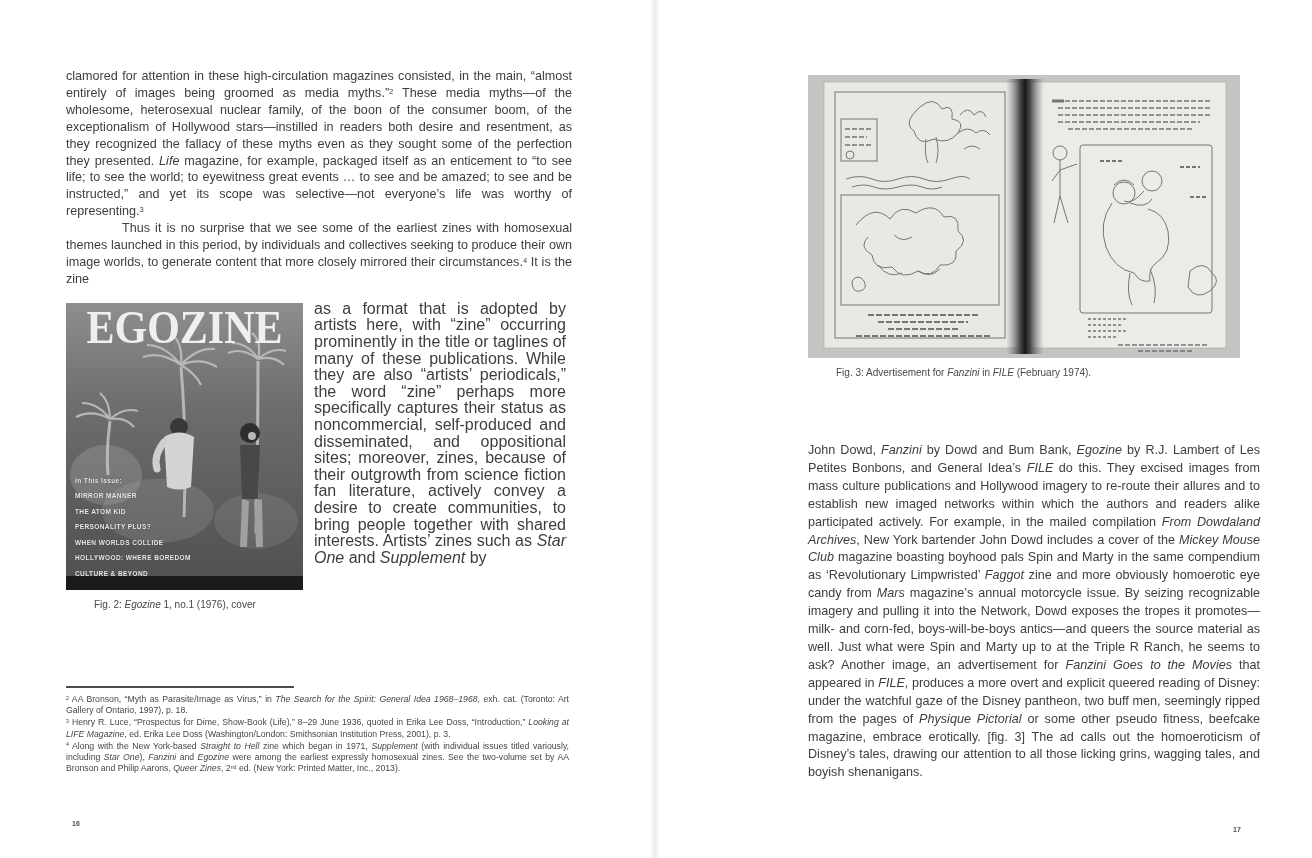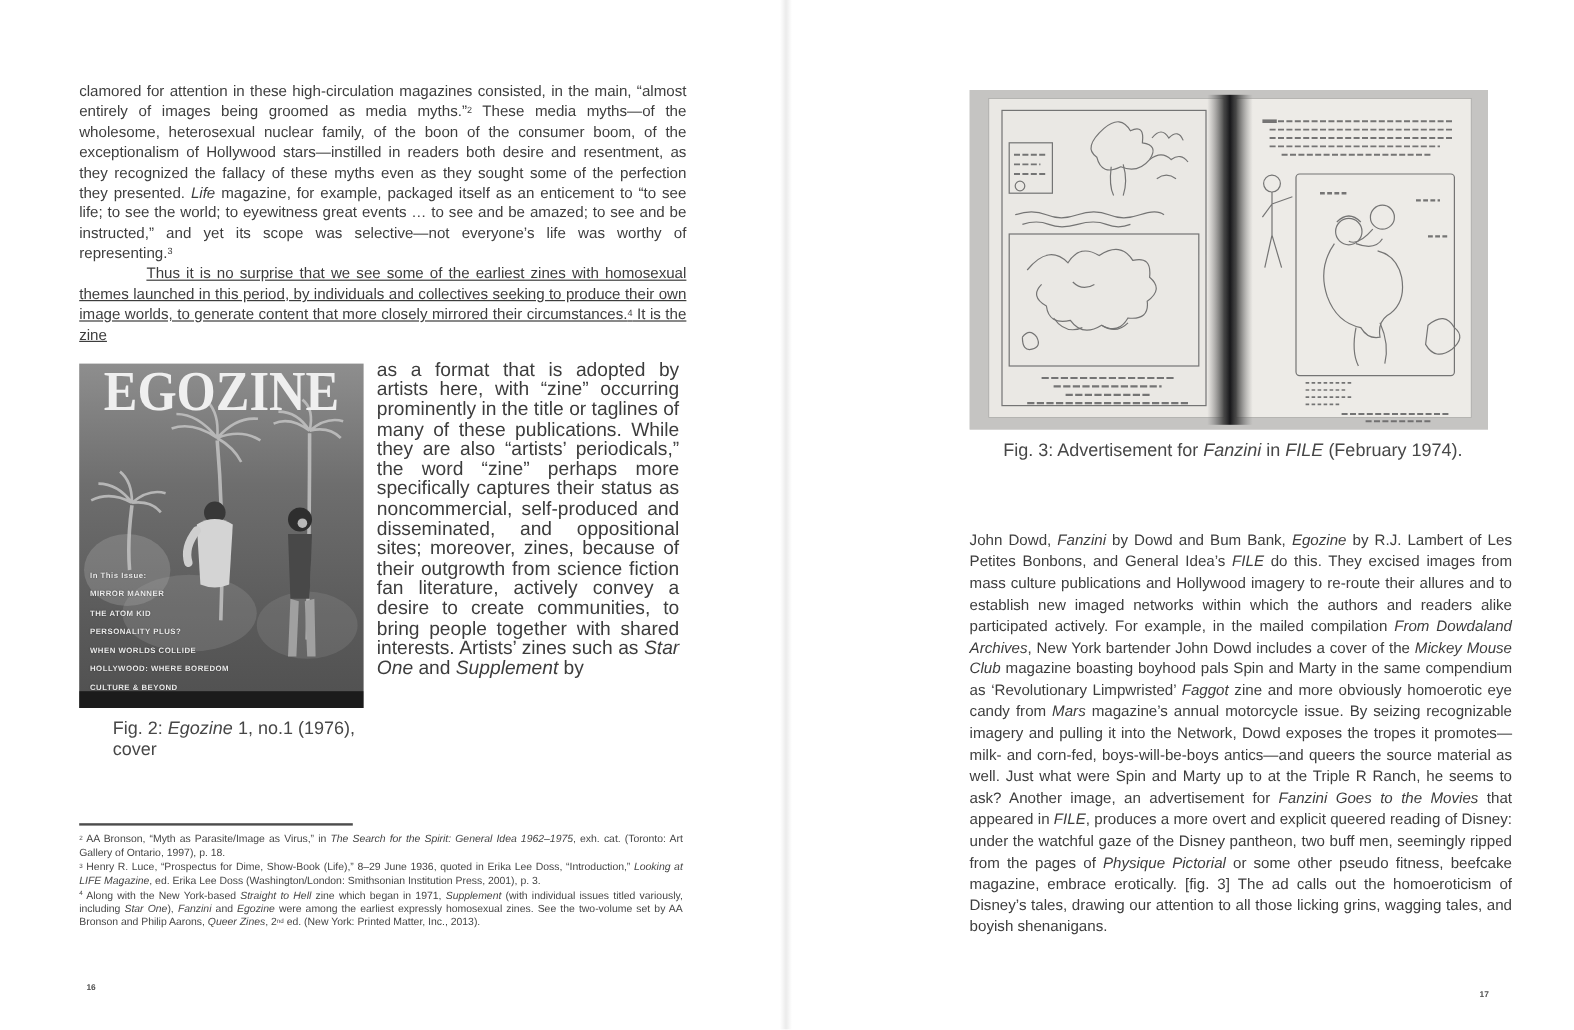--- a/index.html
+++ b/index.html
@@ -6,34 +6,34 @@
   body{width:1312px;height:858px;overflow:hidden;font-family:"Liberation Sans",sans-serif;color:#3d3d3d;}
   .spread{position:relative;width:1256px;height:858px;background:#ffffff;}
   .gutter{position:absolute;left:650px;top:0;width:10px;height:100%;
     background:linear-gradient(90deg,rgba(0,0,0,0) 0%,rgba(0,0,0,0.08) 50%,rgba(0,0,0,0) 100%);}
   p{margin:0;}
   sup{font-size:0.6em;line-height:0;vertical-align:baseline;position:relative;top:-0.45em;}
 
   
   .left-body{position:absolute;left:66px;top:68px;width:506px;}
   .body-p{font-size:12.6px;line-height:16.9px;text-align:justify;}
-  .indented{text-indent:56px;text-decoration:underline;}
+  .indented{text-indent:56px;}
   .two-col{display:flex;margin-top:15px;gap:11px;}
   .fig2{width:237px;margin:0;flex:none;}
   .egozine-cover{position:relative;width:237px;height:287px;overflow:hidden;
     background:linear-gradient(180deg,#8e8e8e 0%,#6e6e6e 35%,#5a5a5a 75%,#505050 100%);}
   .masthead{position:absolute;top:1px;left:0;width:100%;text-align:center;
     font-family:"Liberation Serif","DejaVu Serif",serif;font-weight:bold;font-size:42px;line-height:1;
     color:#efefef;transform:scaleY(1.12);transform-origin:top center;letter-spacing:0px;}
   .cover-art{position:absolute;inset:0;}
   .cover-lines{position:absolute;left:9px;top:170px;}
   .cover-line{display:block;font-size:6.5px;font-weight:bold;color:#ececec;line-height:15.5px;
     letter-spacing:.4px;white-space:nowrap;text-shadow:0 0 1px rgba(0,0,0,.6);}
   .cover-strip{position:absolute;left:0;bottom:0;width:100%;height:14px;background:#1b1b1b;}
-  .fig-caption{font-size:15px;color:#474747;margin-top:9px;padding-left:28px;}
+  .fig-caption{font-size:10px;color:#474747;margin-top:9px;padding-left:28px;}
   .col-text{width:252px;font-size:16px;line-height:16.6px;text-align:justify;margin-top:-2px;}
   .footnotes{position:absolute;left:66px;top:686px;width:503px;}
   .fn-rule{width:228px;height:2px;background:#4c4c4c;margin-bottom:6px;}
   .fn{font-size:8.7px;line-height:11.2px;text-align:justify;color:#464646;margin-bottom:1px;}
   .pagenum{position:absolute;font-size:7px;font-weight:bold;color:#4f4f4f;}
   .pn-left{left:72px;top:820px;}
   .pn-right{left:1233px;top:826px;}
 
   
   .fig3{position:absolute;left:808px;top:75px;width:432px;margin:0;}
@@ -102,21 +102,21 @@
           </div>
           <figcaption class="fig-caption">Fig. 2: <i>Egozine</i> 1, no.1 (1976), cover</figcaption>
         </figure>
 
         <p class="col-text">as a format that is adopted by artists here, with “zine” occurring prominently in the title or taglines of many of these publications. While they are also “artists’ periodicals,” the word “zine” perhaps more specifically captures their status as noncommercial, self-produced and disseminated, and oppositional sites; moreover, zines, because of their outgrowth from science fiction fan literature, actively convey a desire to create communities, to bring people together with shared interests. Artists’ zines such as <i>Star One</i> and <i>Supplement</i> by</p>
       </div>
     </div>
 
     <div class="footnotes">
       <div class="fn-rule"></div>
-      <p class="fn"><sup>2</sup> AA Bronson, “Myth as Parasite/Image as Virus,” in <i>The Search for the Spirit: General Idea 1962–1975</i>, exh. cat. (Toronto: Art Gallery of Ontario, 1997), p. 18.</p>
+      <p class="fn"><sup>2</sup> AA Bronson, “Myth as Parasite/Image as Virus,” in <i>The Search for the Spirit: General Idea 1968–1968</i>, exh. cat. (Toronto: Art Gallery of Ontario, 1997), p. 18.</p>
       <p class="fn"><sup>3</sup> Henry R. Luce, “Prospectus for Dime, Show-Book (Life),” 8–29 June 1936, quoted in Erika Lee Doss, “Introduction,” <i>Looking at LIFE Magazine</i>, ed. Erika Lee Doss (Washington/London: Smithsonian Institution Press, 2001), p. 3.</p>
       <p class="fn"><sup>4</sup> Along with the New York-based <i>Straight to Hell</i> zine which began in 1971, <i>Supplement</i> (with individual issues titled variously, including <i>Star One</i>), <i>Fanzini</i> and <i>Egozine</i> were among the earliest expressly homosexual zines. See the two-volume set by AA Bronson and Philip Aarons, <i>Queer Zines</i>, 2<sup>nd</sup> ed. (New York: Printed Matter, Inc., 2013).</p>
     </div>
 
     <div class="pagenum pn-left">16</div>
   </section>
 
   <section>
     <figure class="fig3">
       <div class="fig3-photo">

